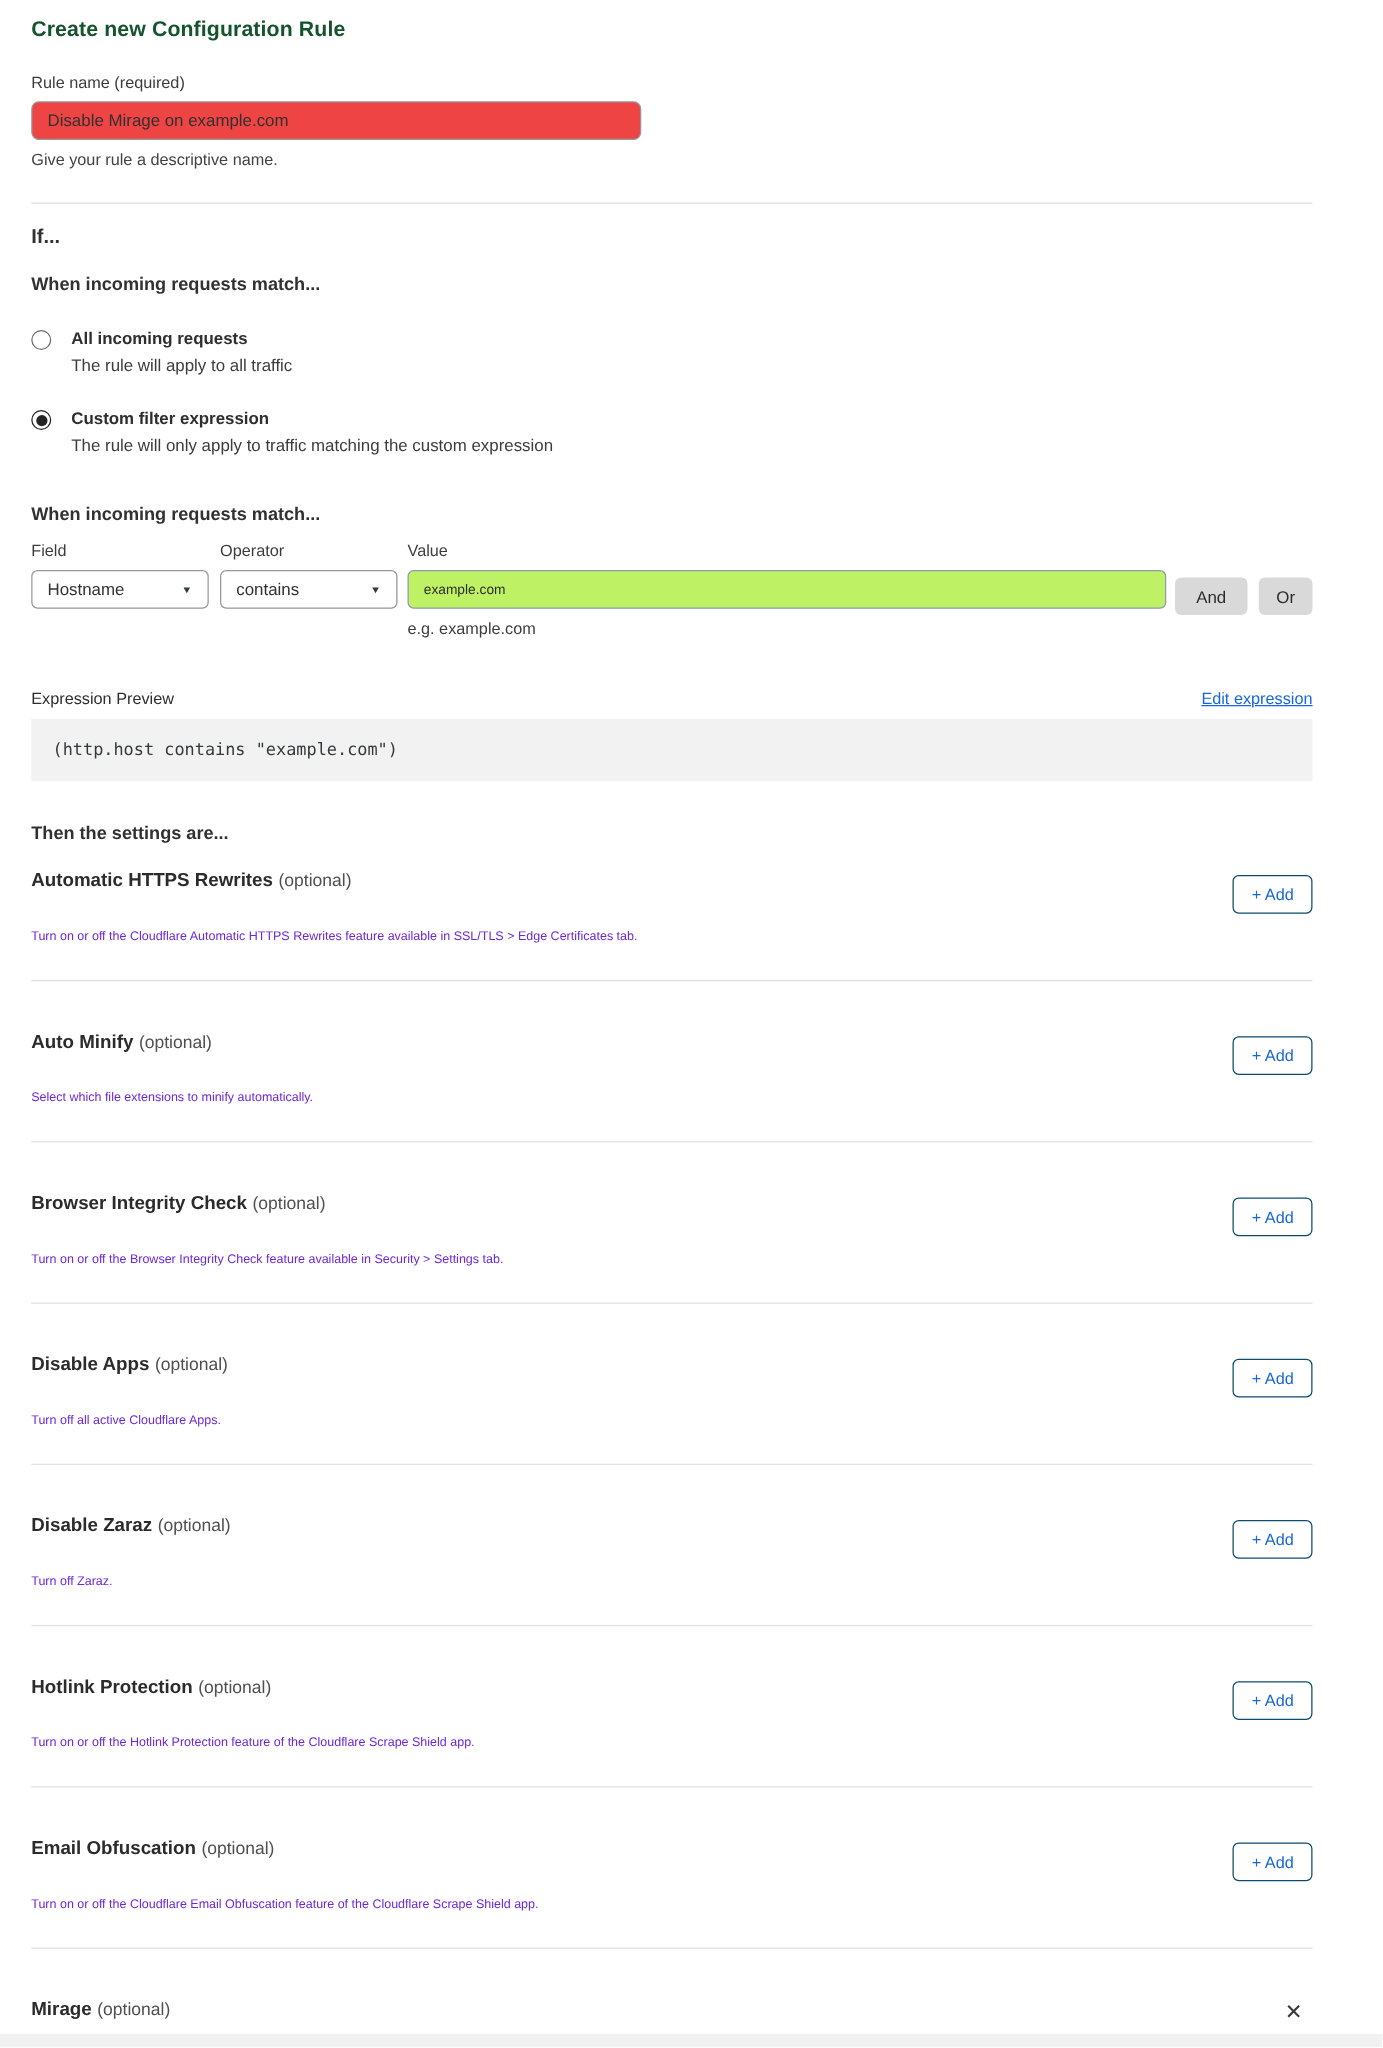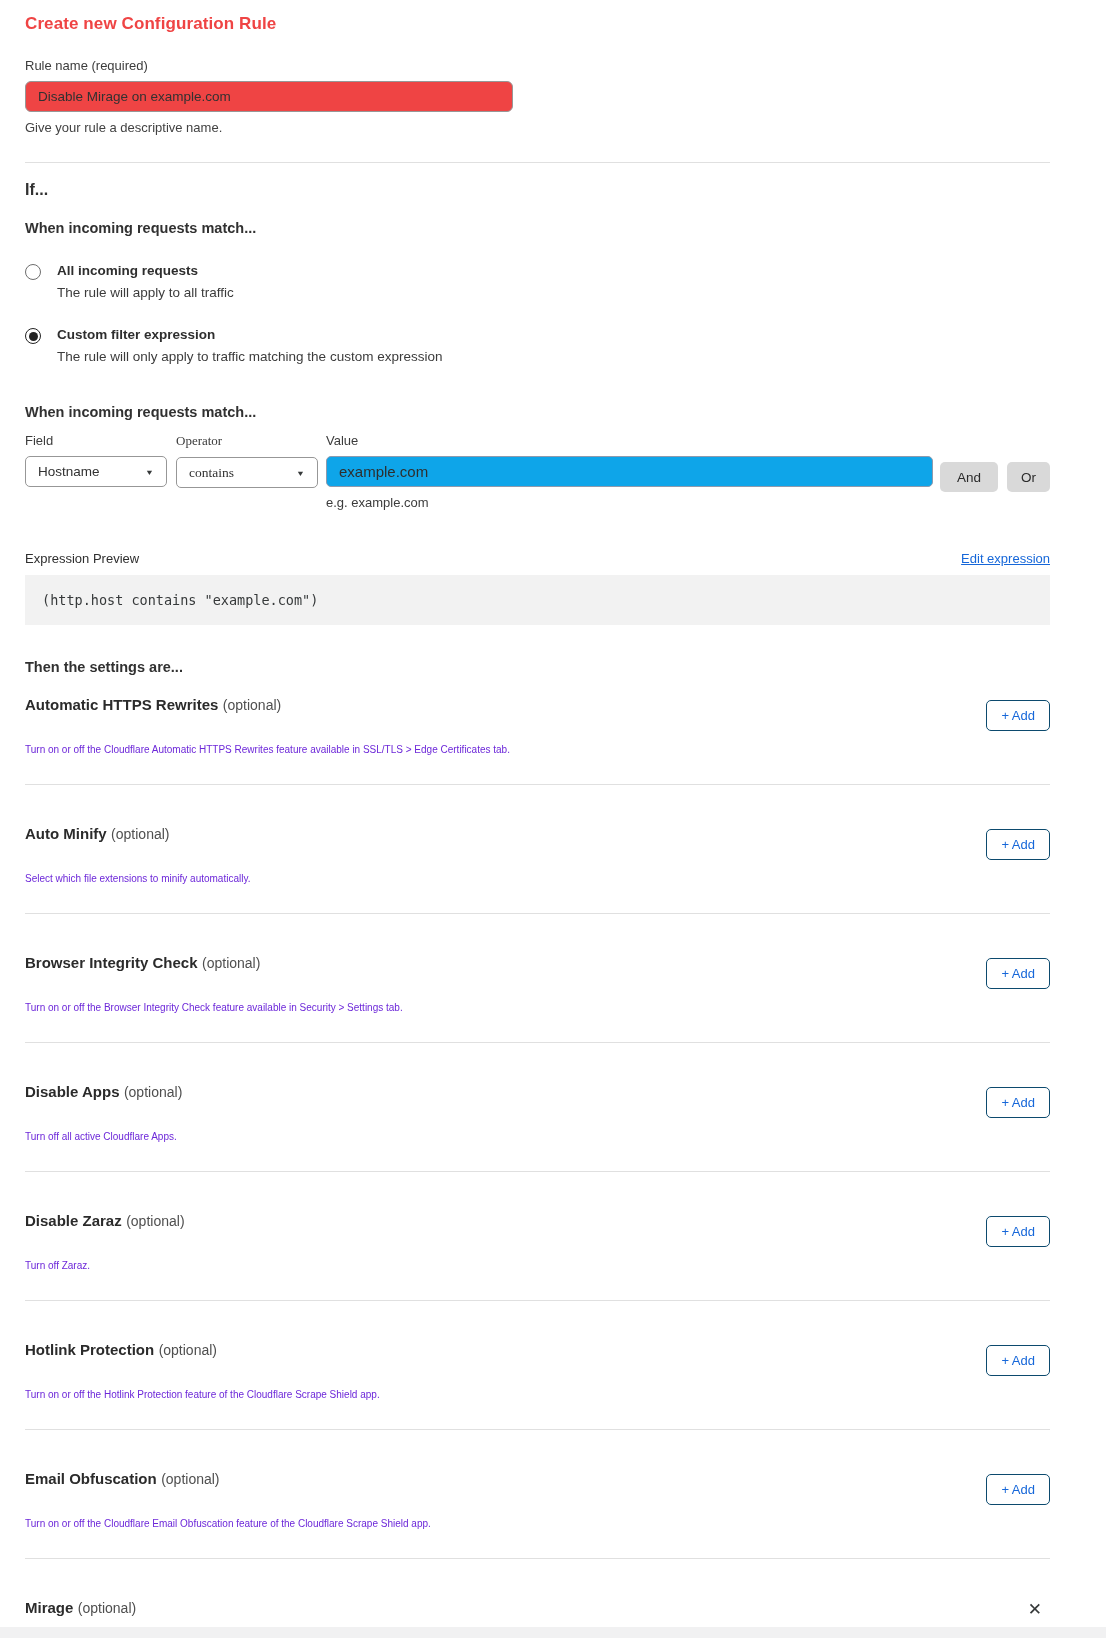--- a/index.html
+++ b/index.html
@@ -7,21 +7,21 @@
   body {
     width:1106px; height:1638px;
     background:#ffffff;
     font-family:"Liberation Sans", sans-serif;
     color:#313131;
     position:relative;
     overflow:hidden;
   }
   .content { padding:14px 56px 0 25px; }
 
-  .page-title { font-size:17px; font-weight:bold; margin:0; color:#ef4444; letter-spacing:.1px; }
+  .page-title { font-size:17px; font-weight:bold; margin:0; color:#14532d; letter-spacing:.1px; }
 
   .field-label-sm { display:block; font-size:13px; color:#3c3c3c; }
   .rule-name-label { margin-top:24px; }
   .rule-input {
     margin-top:8px; width:488px; height:31px;
     border:1px solid #979797; border-radius:6px;
     padding:0 12px; font-size:13.5px; color:#313131;
     font-family:"Liberation Sans", sans-serif; display:block; background:#ef4444;
   }
   .help-text { margin-top:8px; font-size:13px; color:#424242; }
@@ -41,33 +41,33 @@
   .radio-option.selected .radio-circle { border-color:#242424; }
   .radio-option.selected .radio-circle::after {
     content:""; position:absolute; left:2.5px; top:2.5px; right:2.5px; bottom:2.5px;
     background:#242424; border-radius:50%;
   }
   .radio-label { font-size:13.5px; font-weight:bold; color:#2e2e2e; }
   .radio-desc { font-size:13.5px; color:#3c3c3c; margin-top:7px; }
 
   .builder { display:flex; margin-top:13px; }
   .col-field { width:142px; margin-right:9px; flex:none; }
-  .col-operator { width:142px; margin-right:8px; flex:none;font-family:Liberation Serif, serif; }
+  .col-operator { width:142px; margin-right:8px; flex:none; }
   .col-value { flex:1; margin-right:7px; }
   .col-connectors { flex:none; padding-top:29px; display:flex; }
   .control-label { font-size:13px; color:#3c3c3c; margin-bottom:8px; display:block; }
   .select-box {
     height:31px; border:1px solid #979797; border-radius:5px;
     display:flex; align-items:center; justify-content:space-between;
     padding:0 12px; font-size:13.5px; background:#fff; cursor:pointer;
   }
   .caret { font-size:9px; color:#36393a; transform:scaleY(.85); }
   .value-input {
     width:100%; height:31px; border:1px solid #8e9aad; border-radius:5px;
-    background:#0ea5e9; padding:0 12px; font-size:15px; color:#2e2e2e;
+    background:#bef264; padding:0 12px; font-size:11px; color:#2e2e2e;
     font-family:"Liberation Sans", sans-serif; display:block;
   }
   .value-hint { font-size:13px; color:#3c3c3c; margin-top:8px; }
   .connector-btn {
     height:30px; padding:0 17px; background:#d9d9d9; border:none; border-radius:5px;
     font-size:13.5px; color:#2b2b2b; font-family:"Liberation Sans", sans-serif; cursor:pointer;
   }
   .connector-btn + .connector-btn { margin-left:9px; padding:0 14px; }
 
   .preview-row { display:flex; justify-content:space-between; align-items:baseline; margin-top:41px; }

